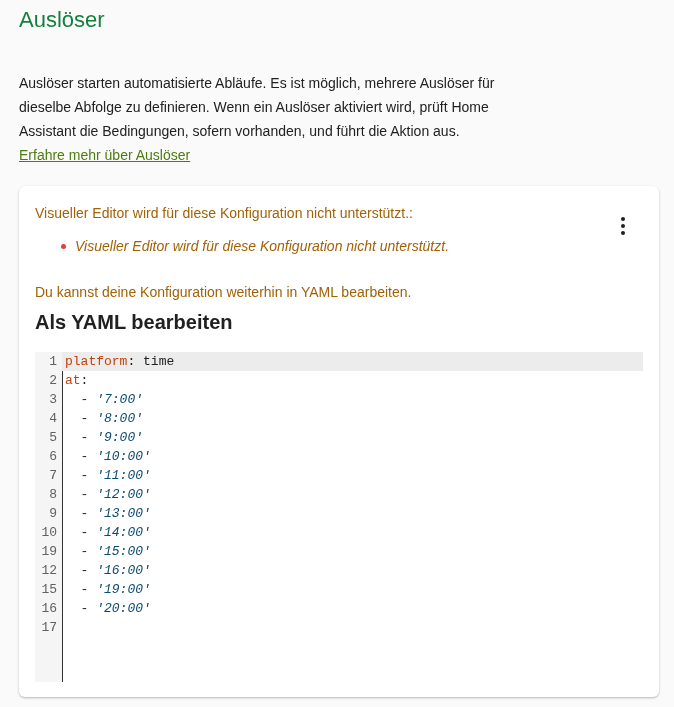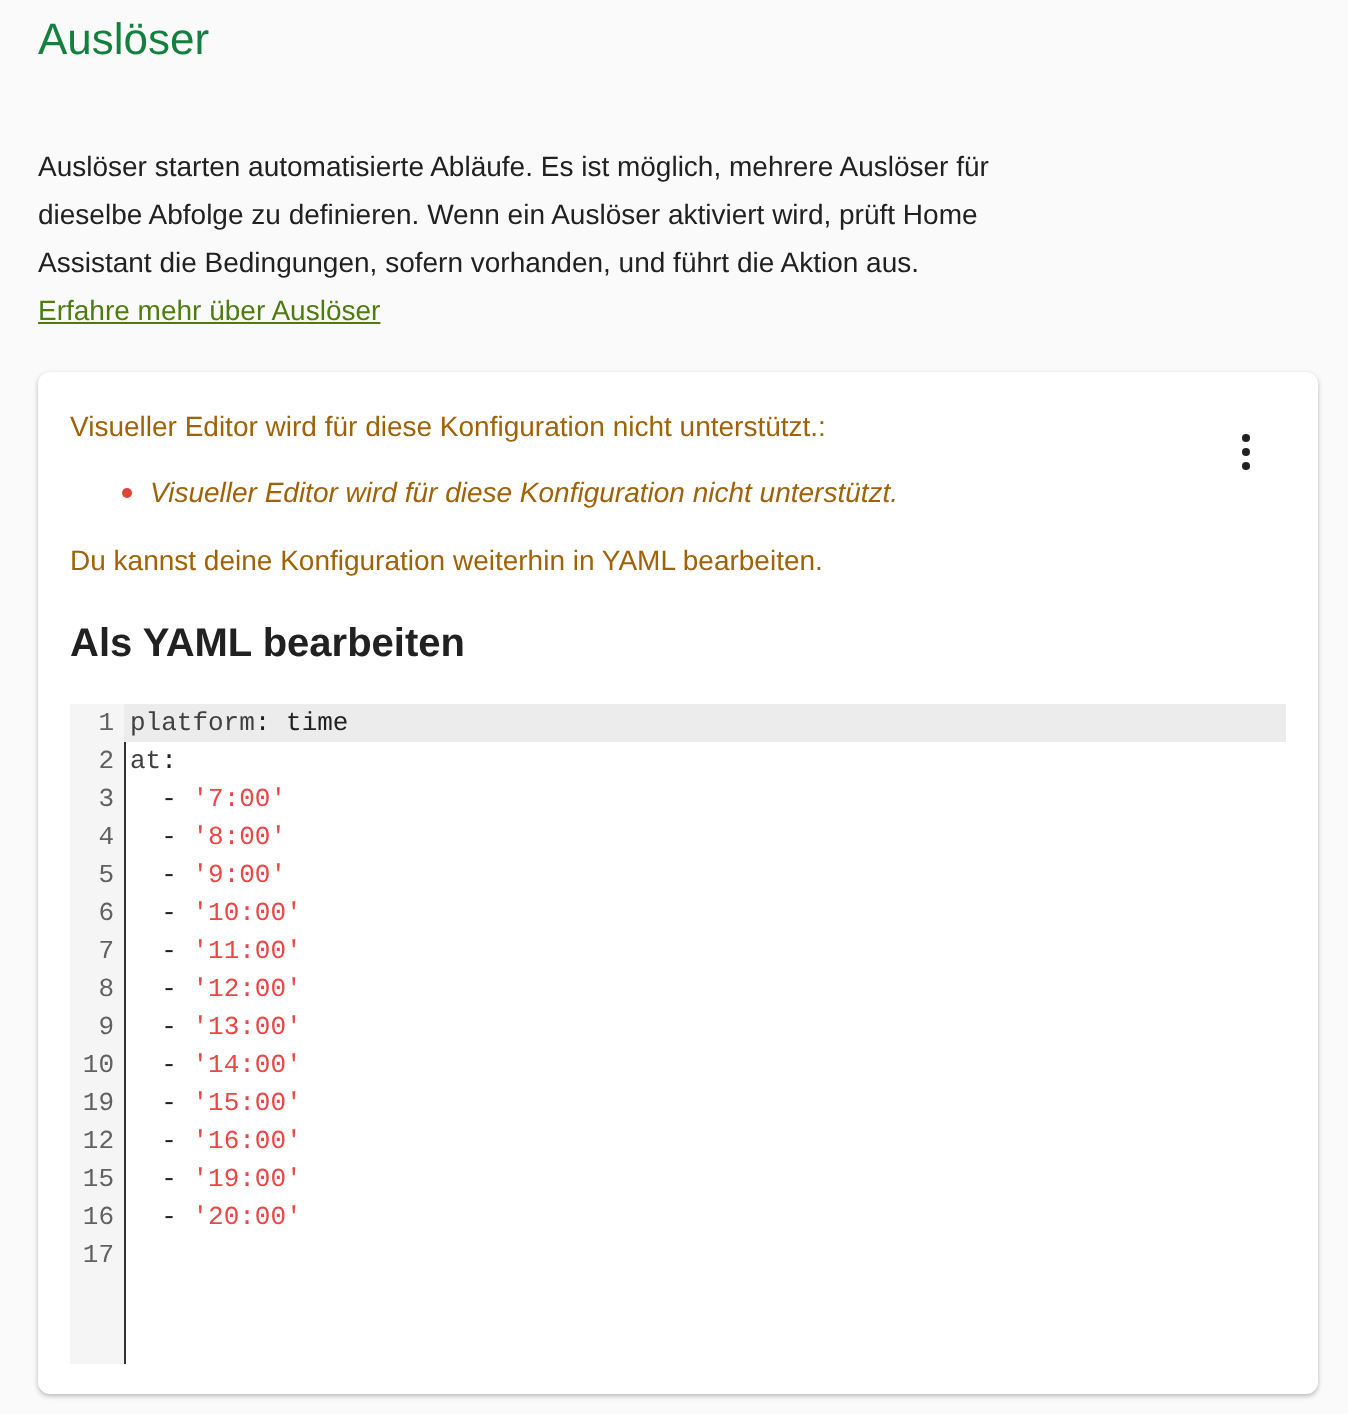--- a/index.html
+++ b/index.html
@@ -33,21 +33,21 @@
   }
   .menu-btn span { width: 4px; height: 4px; background: #212121; border-radius: 50%; display: block; }
   .err { color: #a16207; font-size: 14px; line-height: 20px; }
   .err-title { position: absolute; left: 16px; top: 17px; }
   .err-list { position: absolute; left: 16px; top: 50px; margin: 0; padding-left: 40px; }
   .err-list li { list-style: none; position: relative; font-style: italic; }
   .err-list li::before {
     content: ""; position: absolute; left: -14px; top: 8px; width: 5px; height: 5px;
     background: #db4437; border-radius: 50%;
   }
-  .err-hint { position: absolute; left: 16px; top: 84px; }
+  .err-hint { position: absolute; left: 16px; top: 96px; }
   .yaml-title {
     position: absolute; left: 16px; top: 123px;
     font-size: 20px; font-weight: 700; color: #212121; line-height: 26px;
   }
   .code {
     position: absolute; left: 16px; top: 166px; width: 608px;
     font-family: "Liberation Mono", "DejaVu Sans Mono", monospace;
     font-size: 13px;
   }
   .gutter {
@@ -56,23 +56,23 @@
   }
   .line {
     position: relative; height: 19px; line-height: 19px; display: flex;
   }
   .line.active .txt { background: #ececec; }
   .ln {
     width: 22px; text-align: right; color: #616161; flex: none; position: relative; z-index: 1;
     padding-right: 5px;
   }
   .txt { flex: 1; padding-left: 3px; white-space: pre; color: #212121; }
-  .k { color: #404040; }
+  .k { color: #c2410c; }
   .p { color: #212121; }
-  .s { color: #ef4444; }
+  .s { color: #0c4a6e; font-style: italic; }
 </style>
 </head>
 <body>
 
 <div class="page-title">Auslöser</div>
 
 <div class="intro">
   <div>Auslöser starten automatisierte Abläufe. Es ist möglich, mehrere Auslöser für dieselbe Abfolge zu definieren. Wenn ein Auslöser aktiviert wird, prüft Home Assistant die Bedingungen, sofern vorhanden, und führt die Aktion aus.</div>
   <a>Erfahre mehr über Auslöser</a>
 </div>

